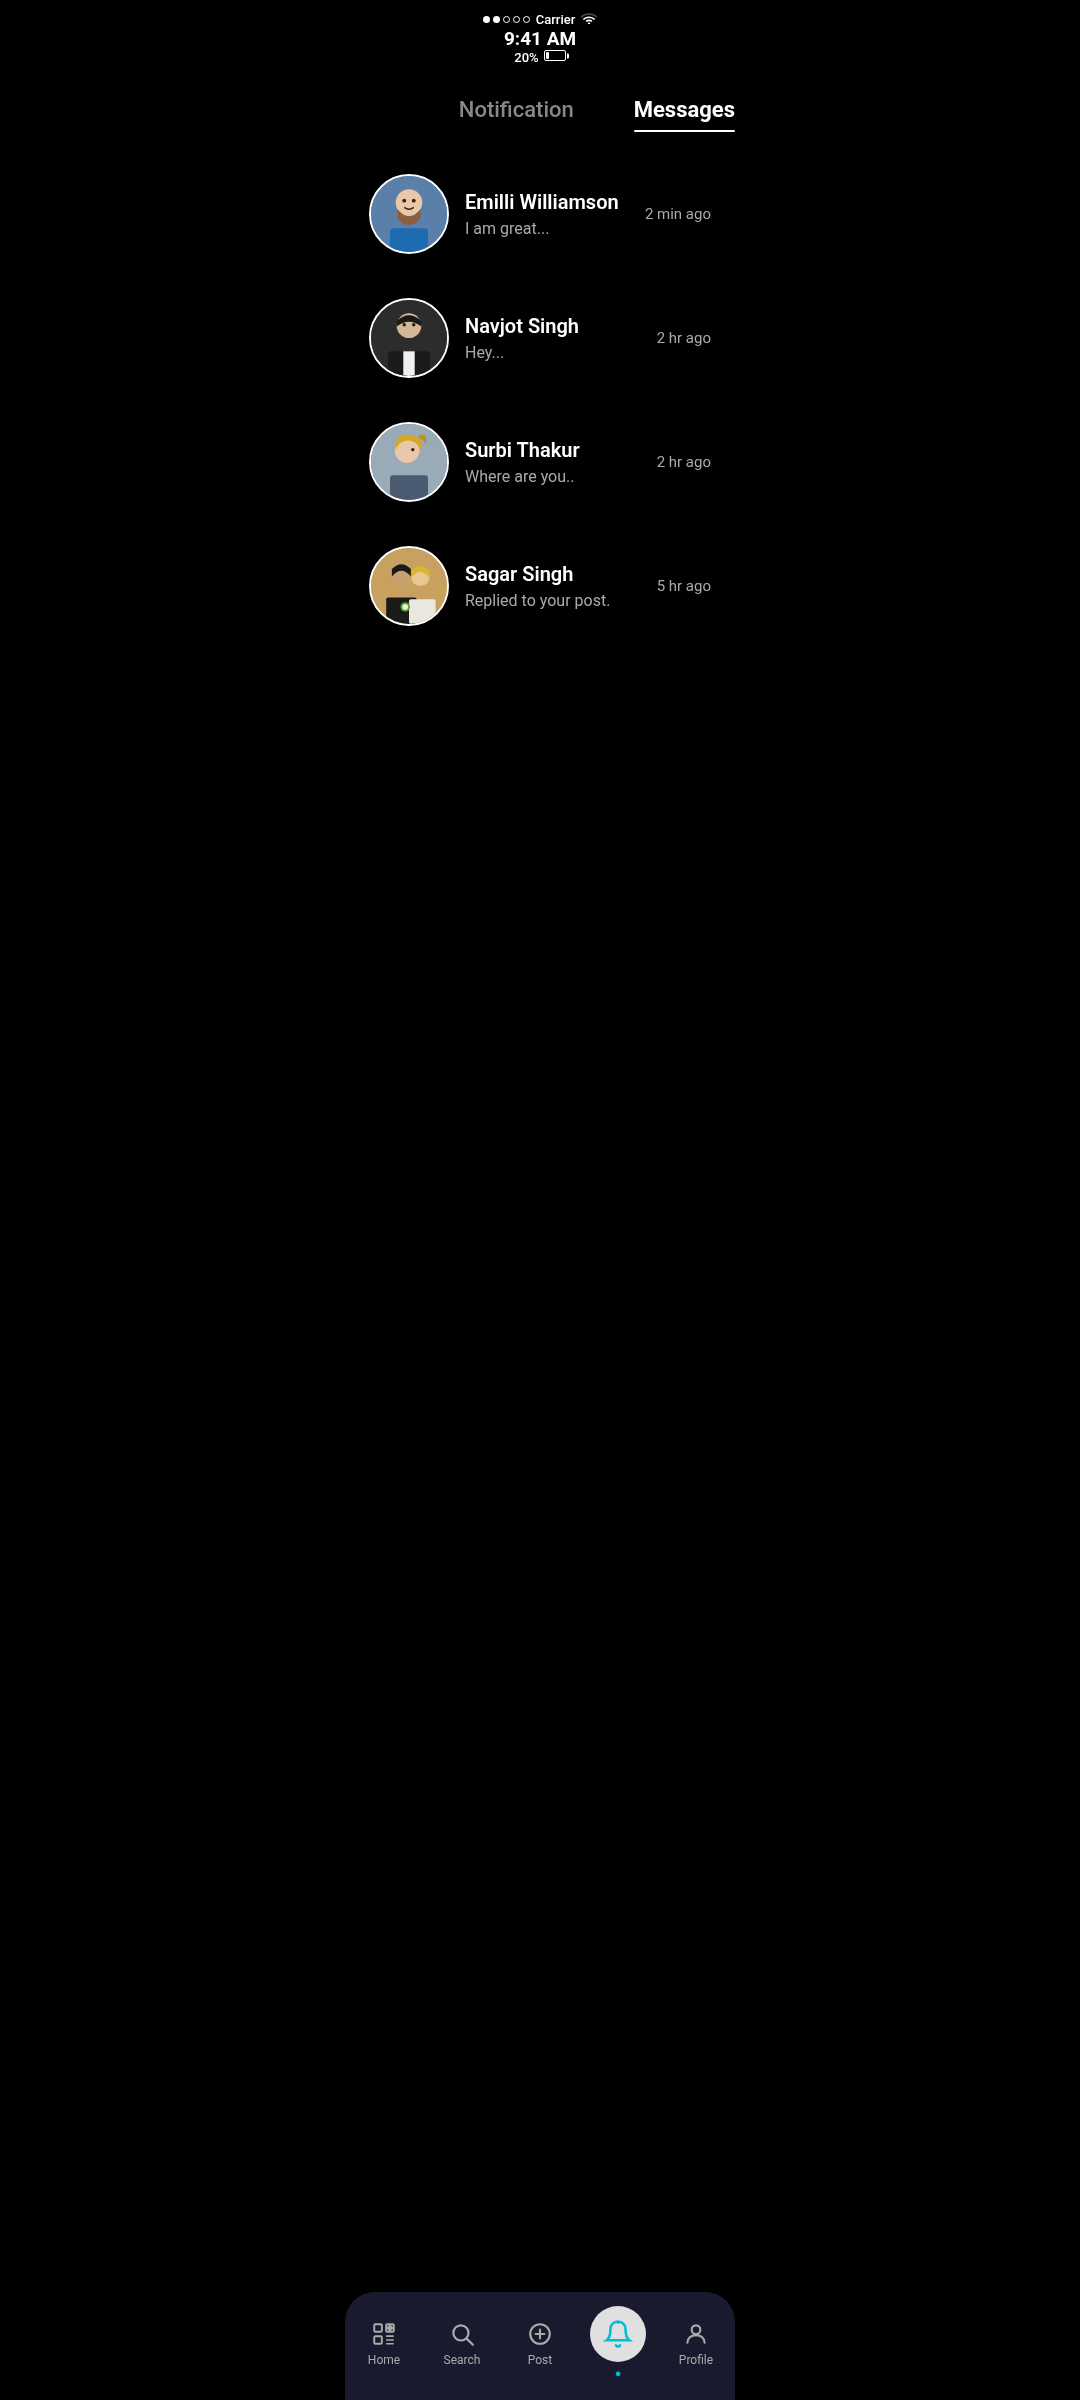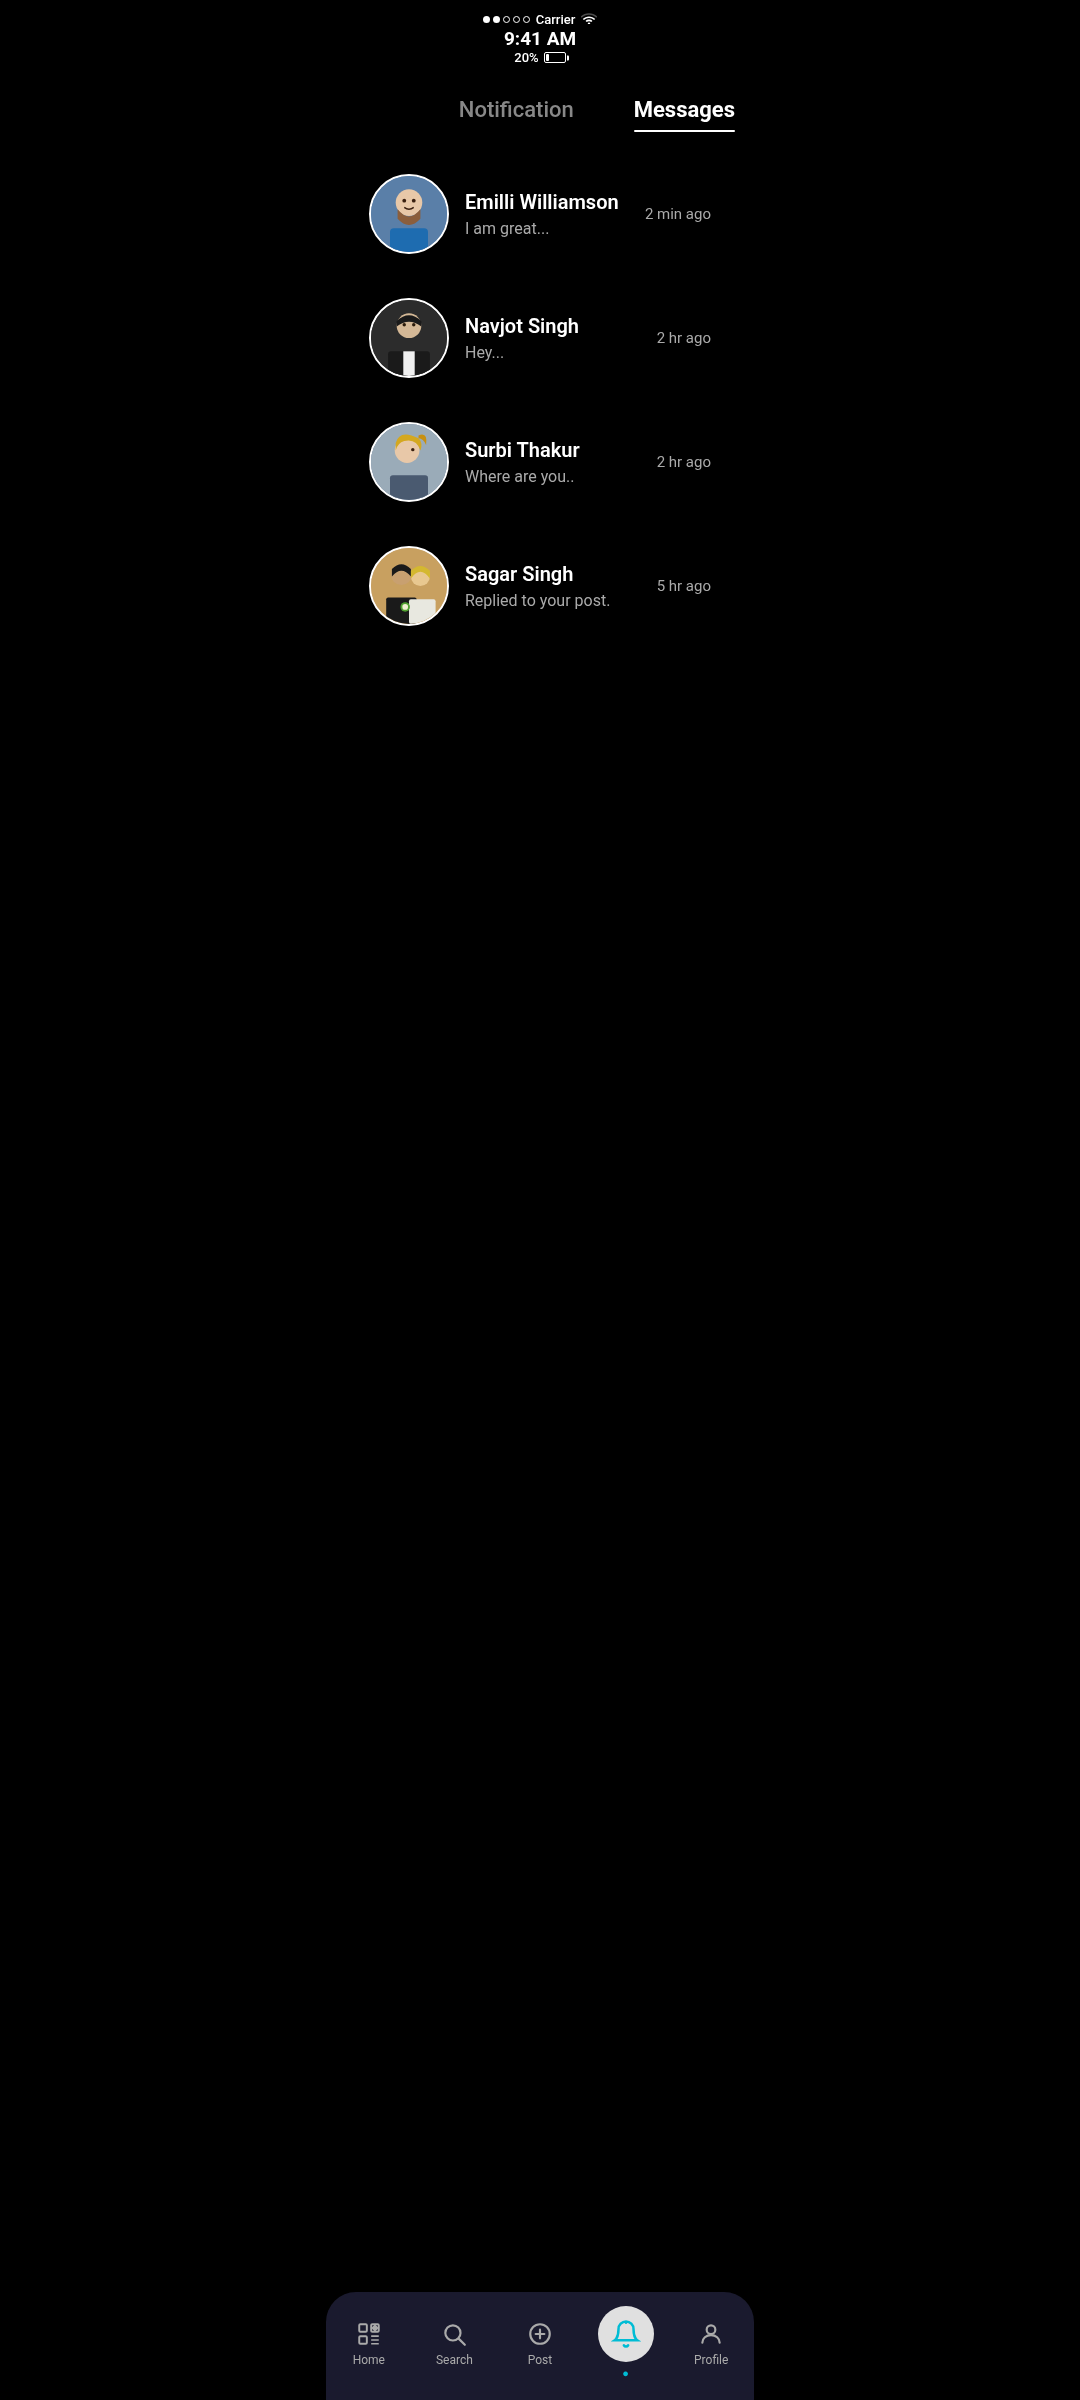--- a/index.html
+++ b/index.html
@@ -52,21 +52,21 @@
     }
     .wifi-icon {
       font-size: 13px;
     }
     .status-center {
       font-size: 19px;
       font-weight: 700;
     }
     .status-right {
       display: flex;
-      align-items: center;
+      align-items: flex-start;
       gap: 5px;
       font-size: 13px;
       font-weight: 500;
     }
     .battery {
       display: flex;
       align-items: center;
       gap: 2px;
     }
     .battery-body {
@@ -176,21 +176,21 @@
       white-space: nowrap;
       font-weight: 400;
     }
 
     
     .bottom-nav {
       position: fixed;
       bottom: 0;
       left: 50%;
       transform: translateX(-50%);
-      width: 428px;
+      width: 390px;
       background: #1a1a2e;
       border-radius: 30px 30px 0 0;
       padding: 14px 0 20px;
       display: flex;
       justify-content: space-around;
       align-items: center;
     }
 
     .nav-item {
       display: flex;

